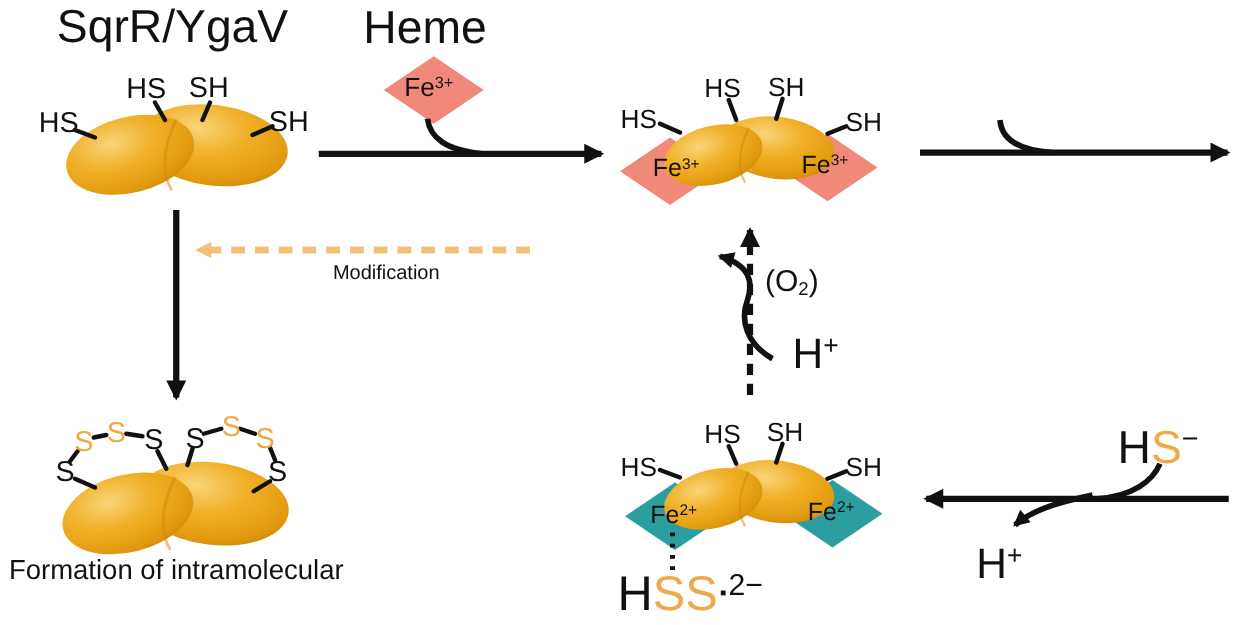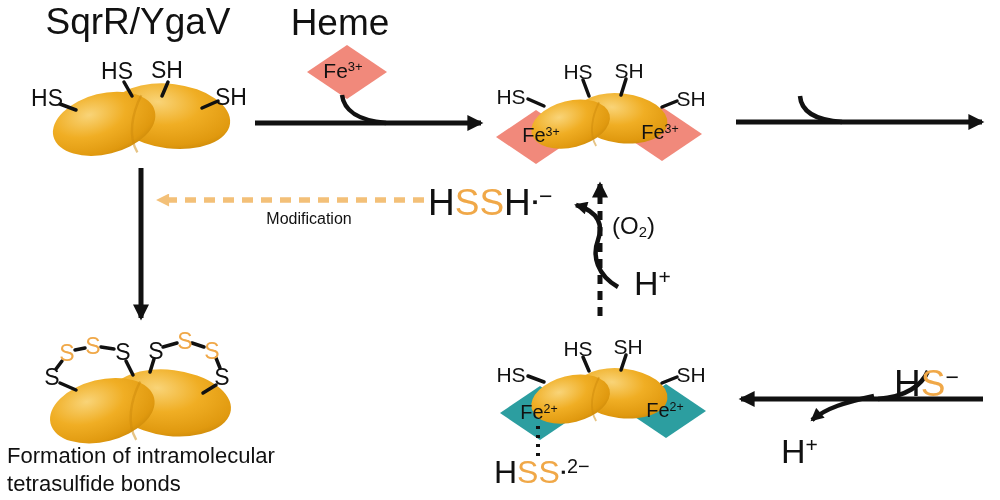--- a/index.html
+++ b/index.html
@@ -105,32 +105,30 @@
   <div class="lab" style="left:52px;top:377px;font-size:23px;">S</div>
   <div class="lab org" style="left:67px;top:353px;font-size:23px;">S</div>
   <div class="lab org" style="left:93px;top:346px;font-size:23px;">S</div>
   <div class="lab" style="left:123px;top:352px;font-size:23px;">S</div>
   <div class="lab" style="left:156px;top:351px;font-size:23px;">S</div>
   <div class="lab org" style="left:185px;top:341px;font-size:23px;">S</div>
   <div class="lab org" style="left:212px;top:351px;font-size:23px;">S</div>
   <div class="lab" style="left:222px;top:377px;font-size:23px;">S</div>
 
 
-  <div class="f" style="left:428px;top:184px;font-size:37px;"><span>H</span><span class="org">SS</span><span>H</span><span class="dot">▪</span><sup class="sp">−</sup></div>
 
   <div class="f" style="left:612px;top:214px;font-size:24px;"><span>(O</span><sub class="sb">2</sub><span>)</span></div>
 
   <div class="f" style="left:634px;top:266px;font-size:34px;"><span>H</span><sup class="sp">+</sup></div>
 
-  <div class="f" style="left:894px;top:339px;font-size:37px;margin-top:26px;"><span>H</span><span class="org">S</span><sup class="sp">−</sup></div>
+  <div class="f" style="left:894px;top:339px;font-size:37px;"><span>H</span><span class="org">S</span><sup class="sp">−</sup></div>
 
   <div class="f" style="left:781px;top:434px;font-size:34px;"><span>H</span><sup class="sp">+</sup></div>
 
-  <div class="f" style="left:494px;top:456px;font-size:32px;"><span>H</span><span class="org">SS</span><span class="dot">▪</span><sup class="sp">2−</sup></div>
+  <div class="f" style="left:494px;top:456px;font-size:39px;"><span>H</span><span class="org">SS</span><span class="dot">▪</span><sup class="sp">2−</sup></div>
 
   <div class="lab" style="left:309px;top:219px;font-size:16px;">Modification</div>
 
   <div class="cap" style="left:141px;top:442px;font-size:22px;">
     <div>Formation of intramolecular</div>
-    <div>tetrasulfide bonds</div>
   </div>
 
 </div>
 
 </body></html>

